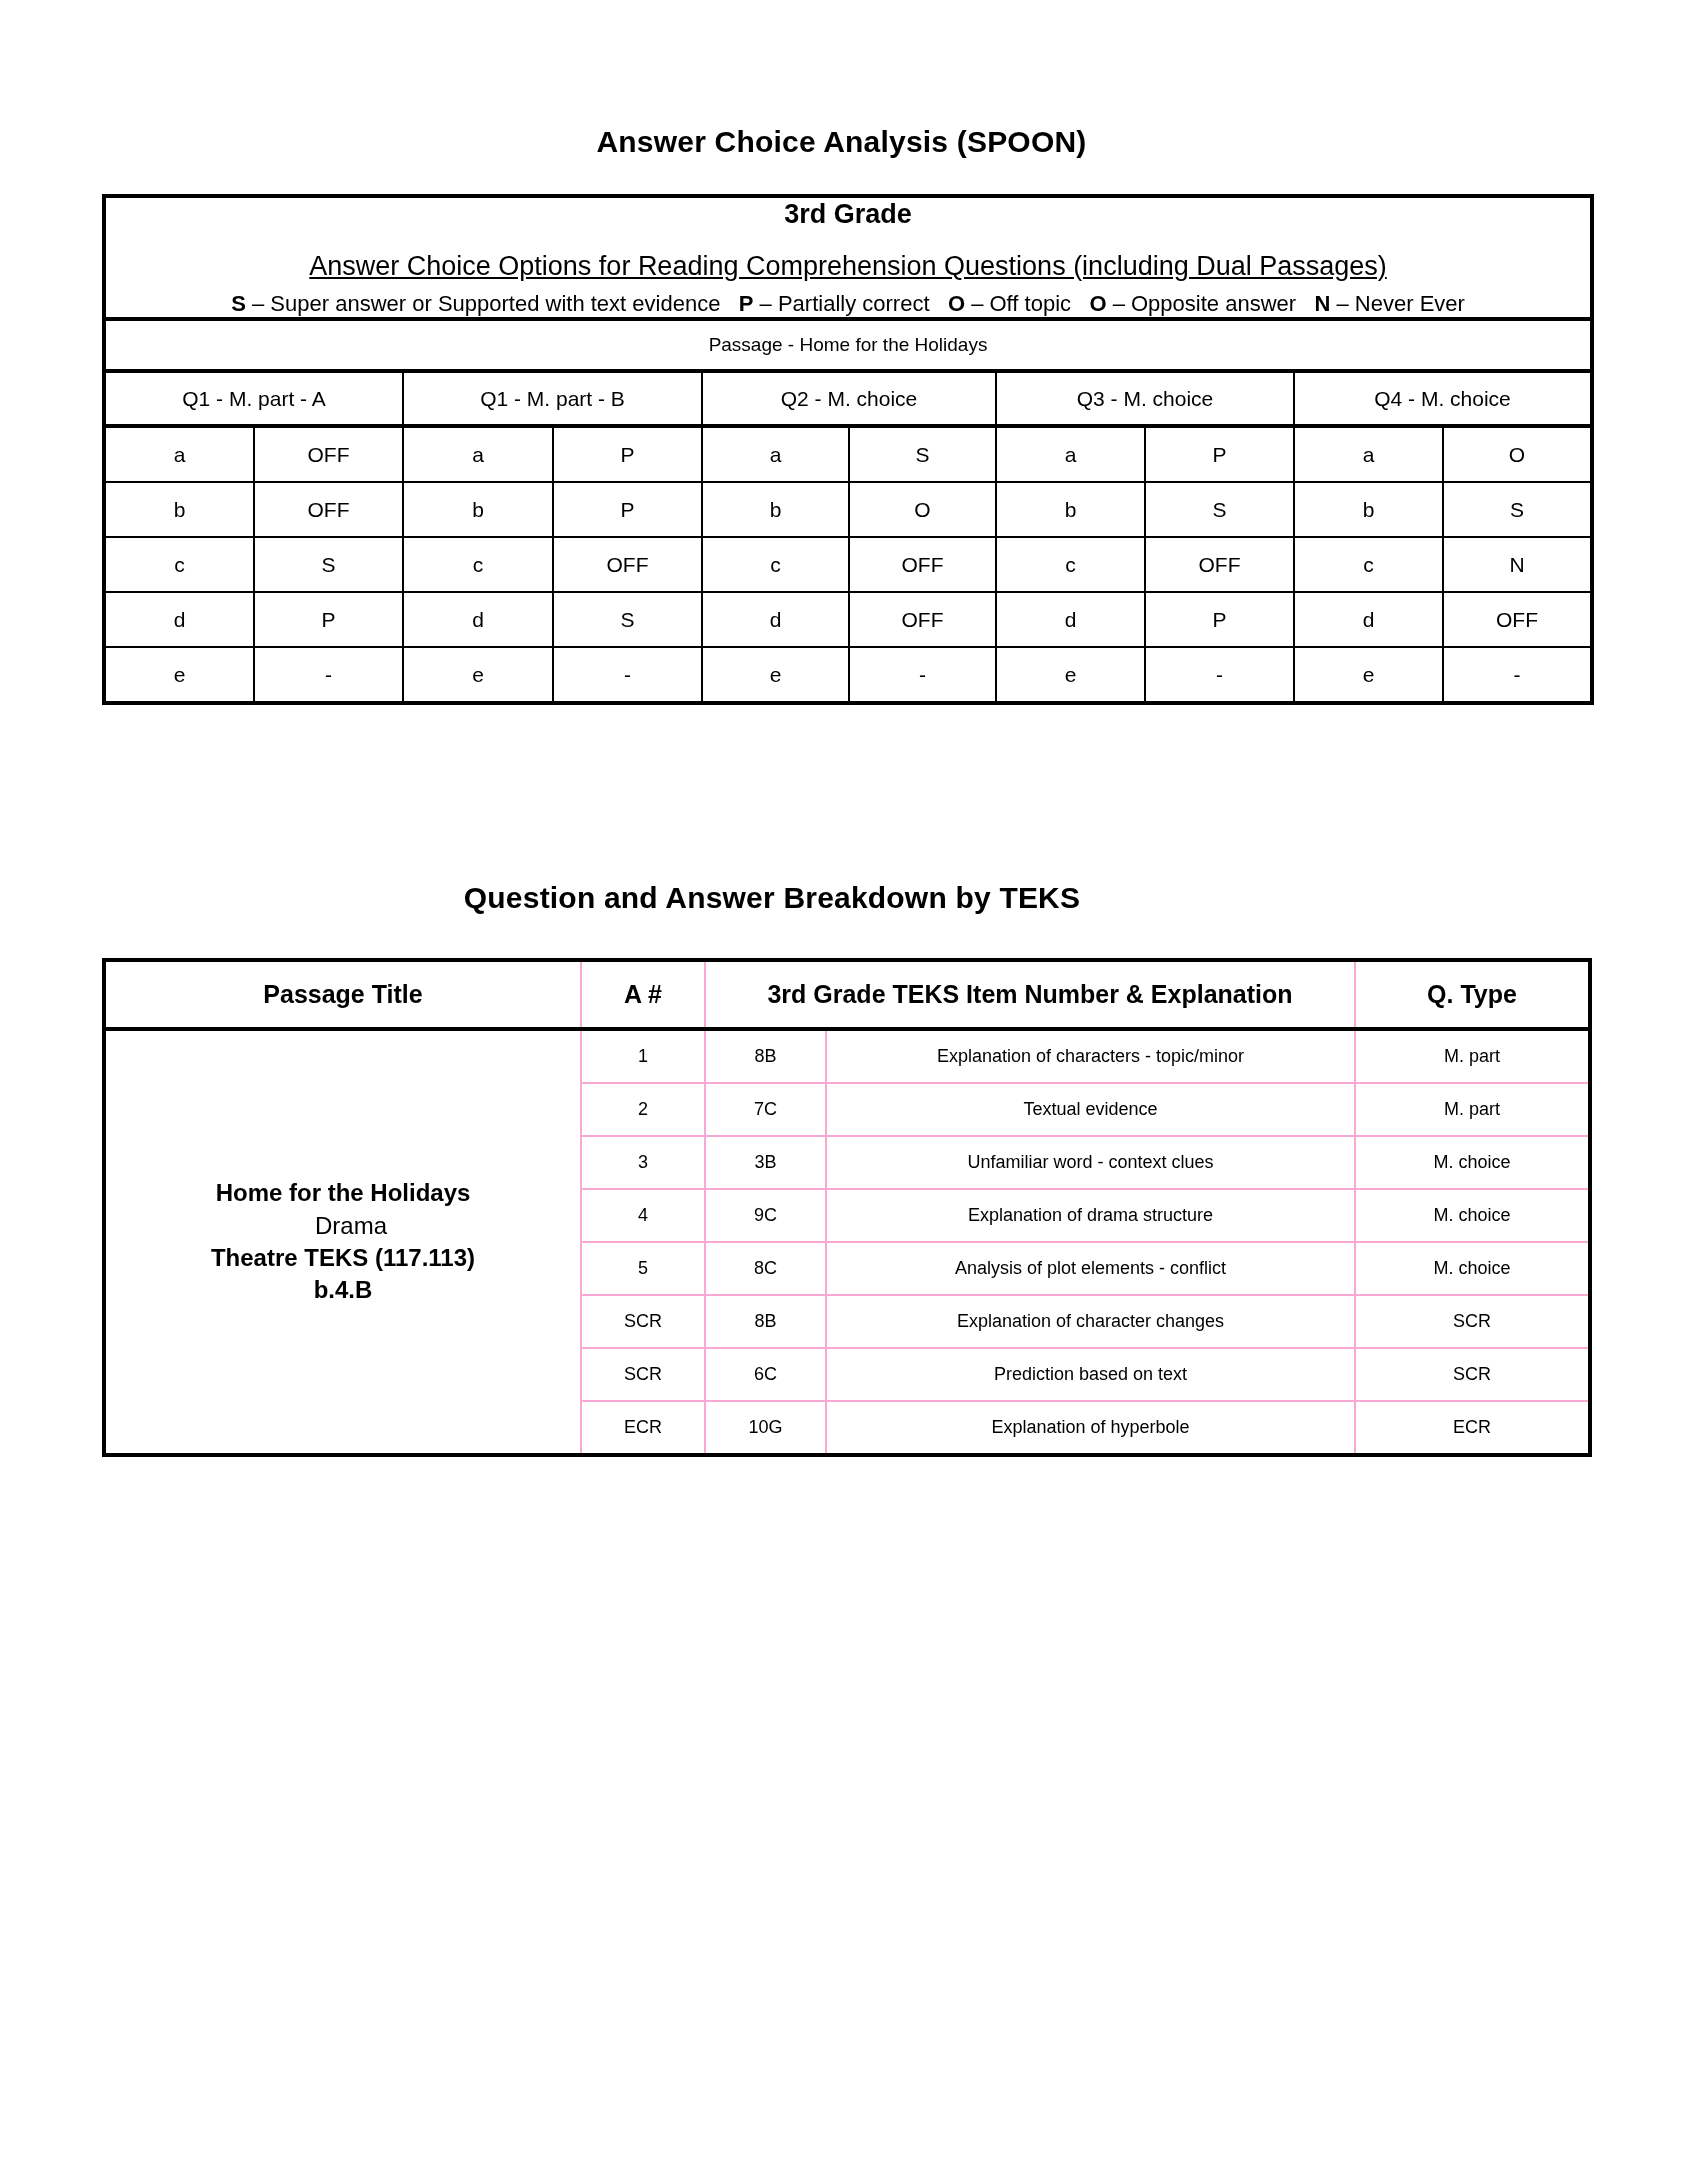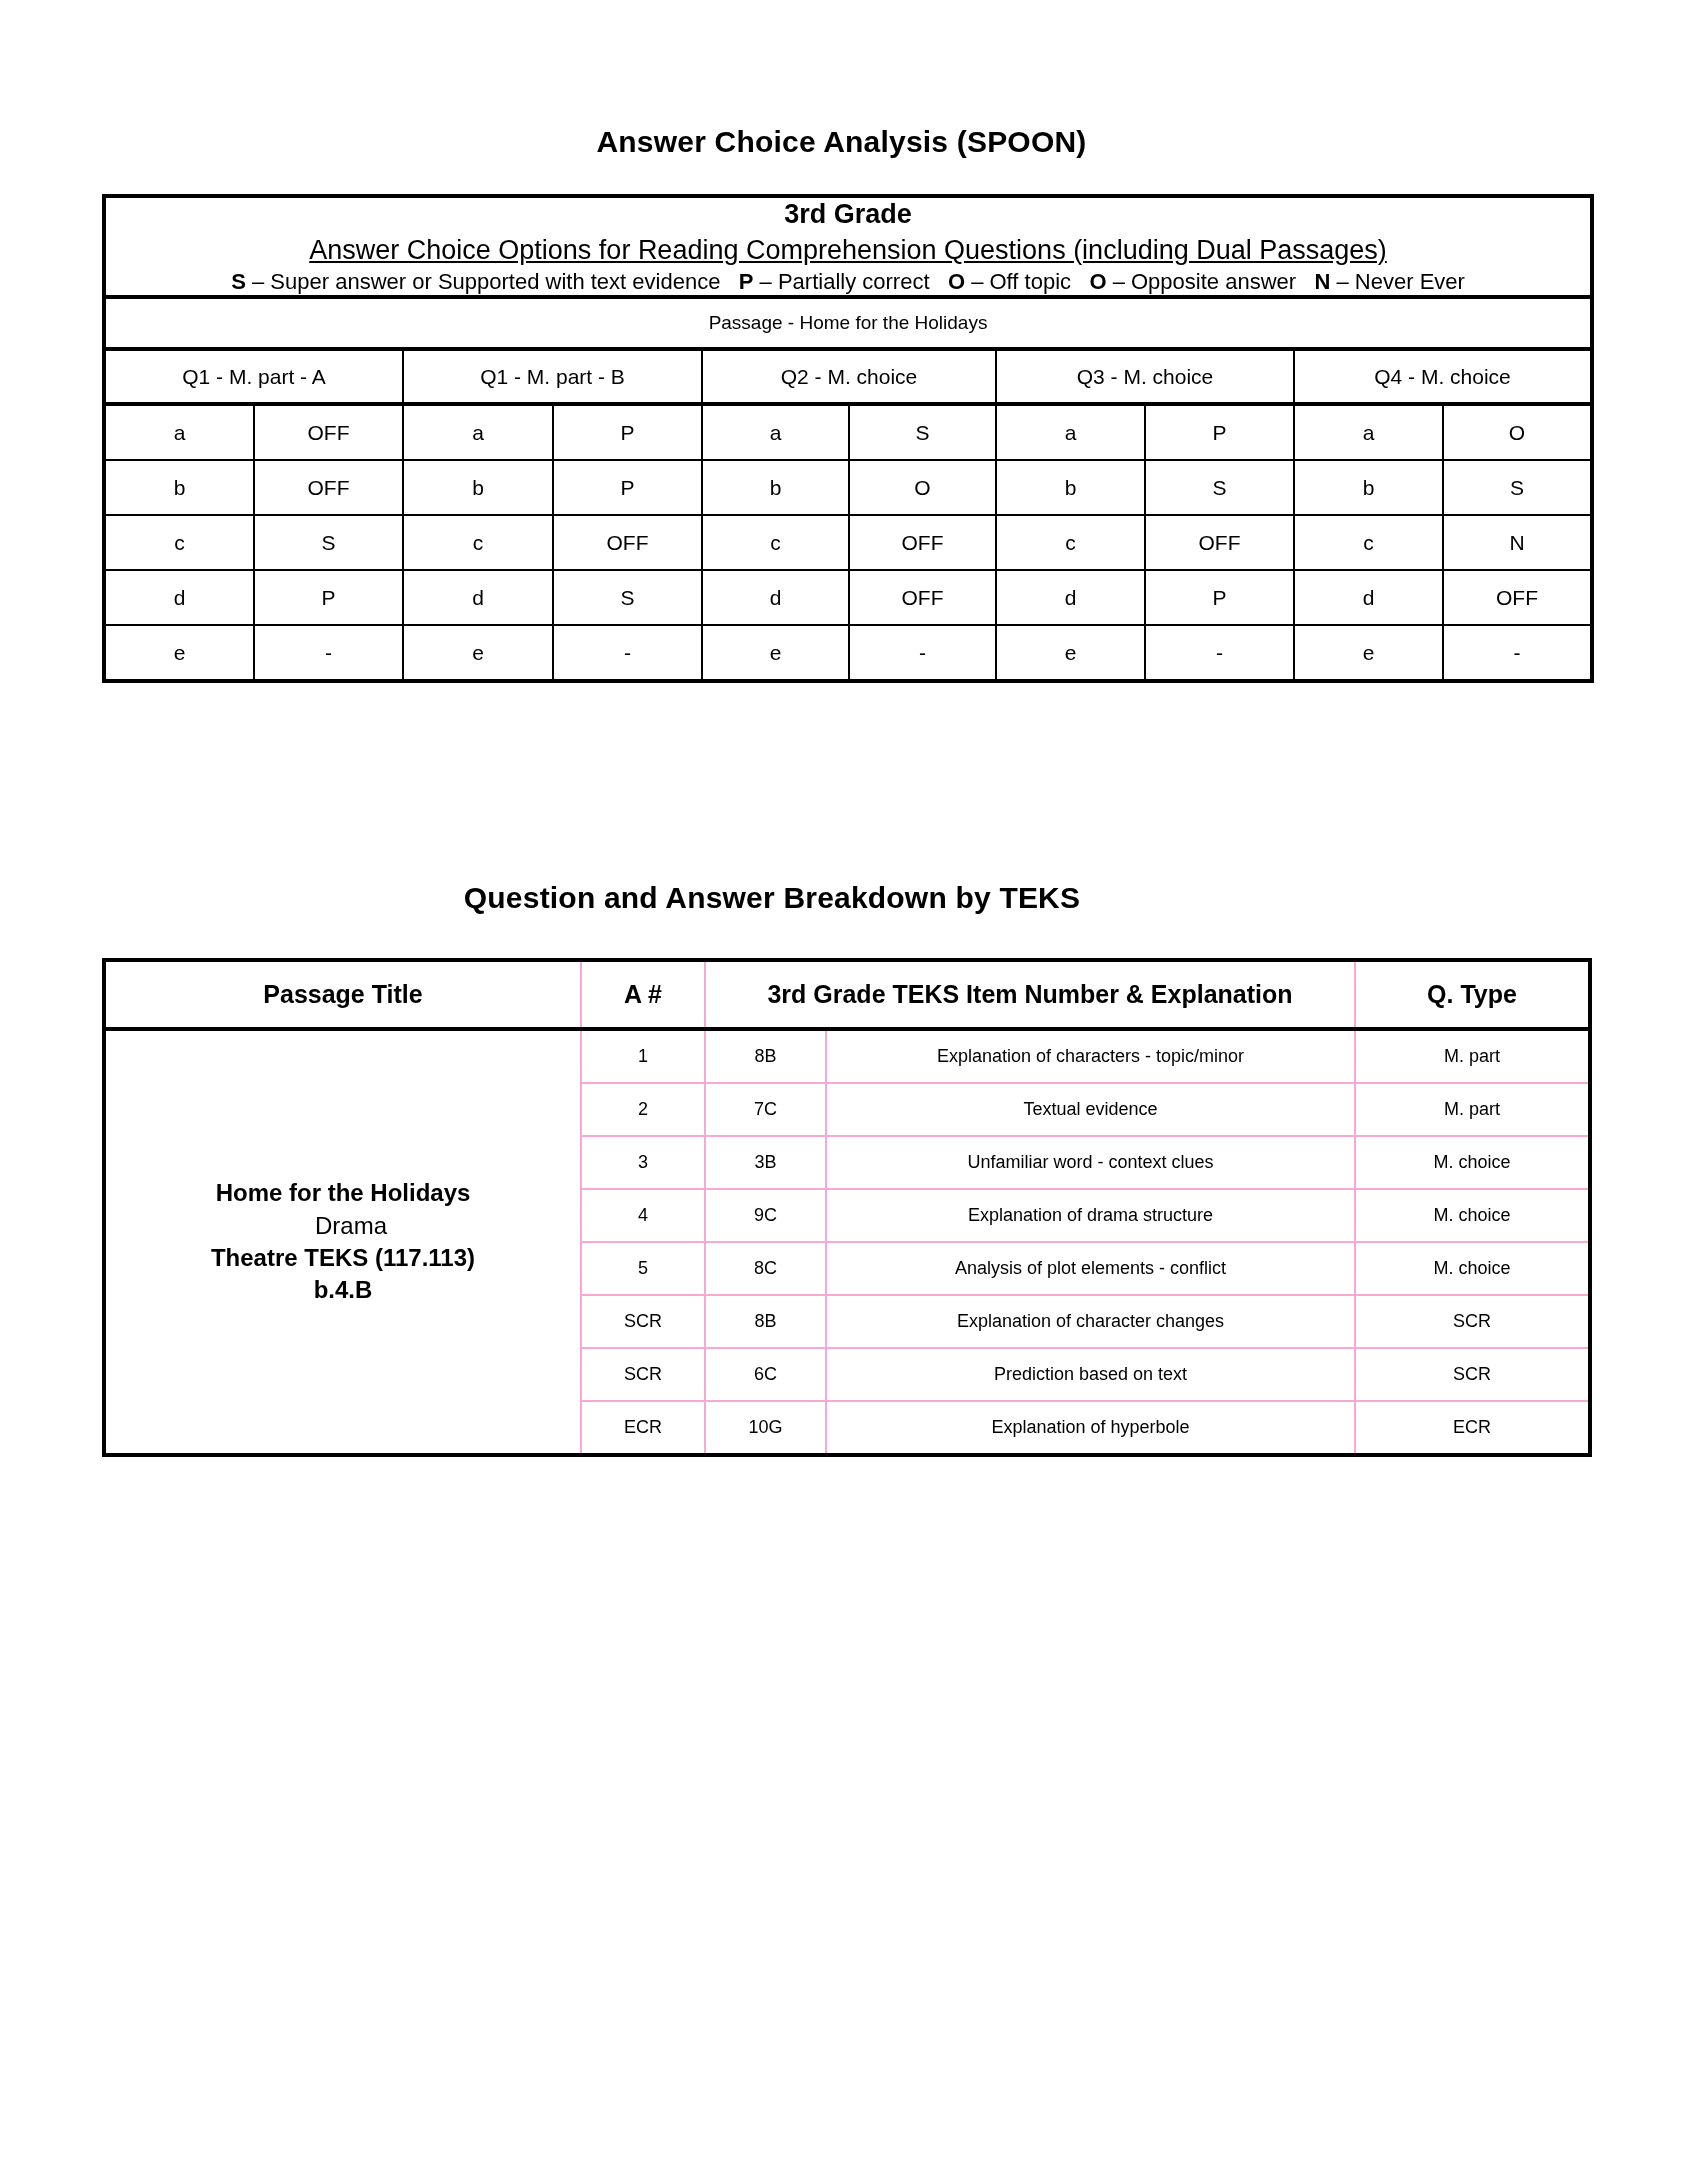--- a/index.html
+++ b/index.html
@@ -56,31 +56,31 @@
   }
   #table-spoon td { border: 2px solid #000; }
 
   .t1-head-cell {
     padding: 12px 10px 14px 10px;
     line-height: 1.25;
   }
   .t1-grade {
     font-size: 27px;
     font-weight: bold;
-    margin-bottom: 2px;
+    margin-bottom: 18px;
   }
   .t1-subtitle {
     font-size: 27px;
     text-decoration: underline;
     white-space: nowrap;
   }
   .t1-legend {
     font-size: 22px;
     white-space: nowrap;
-    margin-top: 0;
+    margin-top: 6px;
   }
   .t1-legend b { font-weight: bold; }
 
   .t1-passage-cell {
     font-size: 19px;
     height: 48px;
   }
   .t1-colhead {
     font-size: 21px;
     height: 51px;

